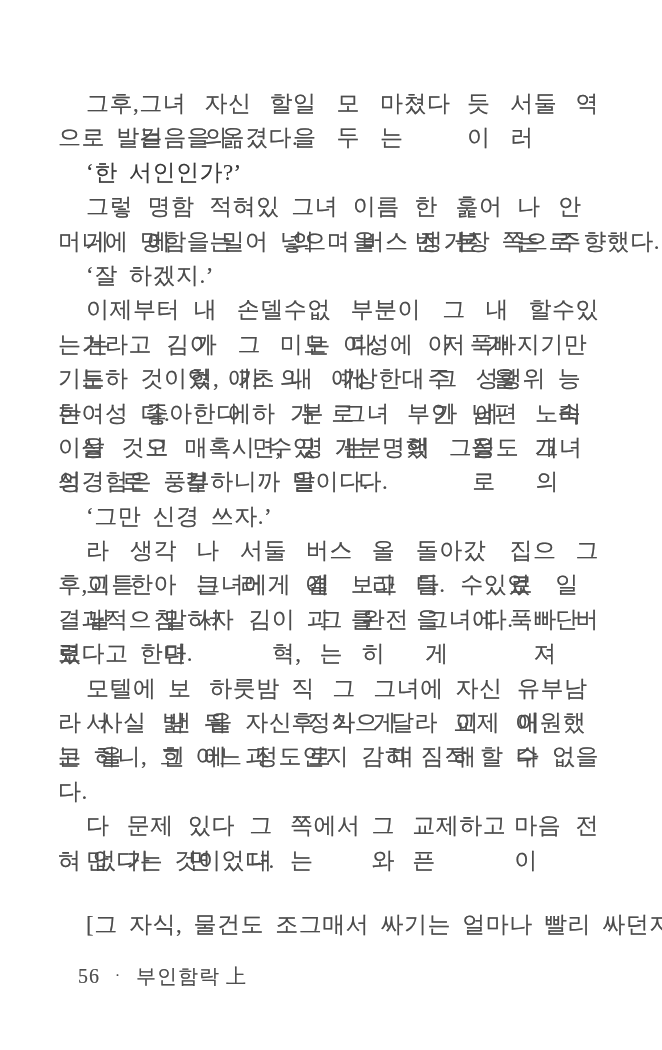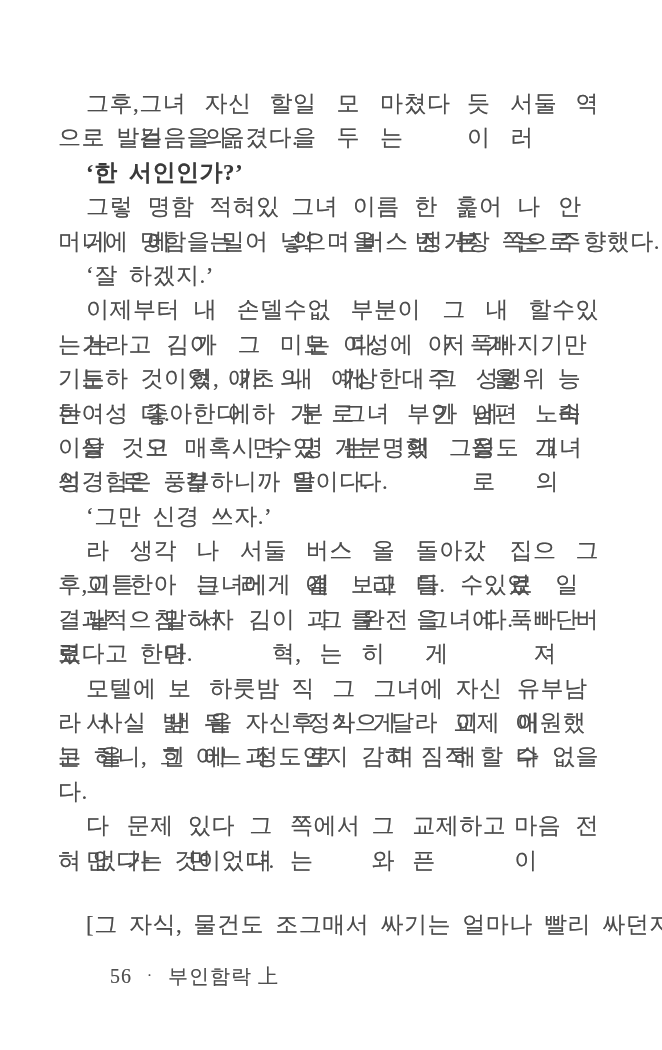--- a/index.html
+++ b/index.html
@@ -34,35 +34,34 @@
   
   .line.justify {
     display: flex;
     justify-content: space-between;
     align-items: baseline;
     white-space: normal;
     word-spacing: normal;
   }
   .line.indent { padding-left: 28px; }
   .line.bold {
-    font-weight: 700;
+    font-weight: 400;
     color: #3a3a3a;
   }
   .line.bracket { margin-top: 30px; }
   .page-footer {
     position: absolute;
     left: 78px;
     top: 963px;
     display: flex;
     align-items: baseline;
     font-size: 20px;
     color: #4f4f4f;
     letter-spacing: 1px;
     text-shadow: 0 0 0.6px rgba(90,90,90,0.5);
-    margin-left: 32px;
   }
   .footer-sep {
     margin: 0 15px;
     font-size: 15px;
     position: relative;
     top: -3px;
   }
 </style>
 </head>
 <body>

